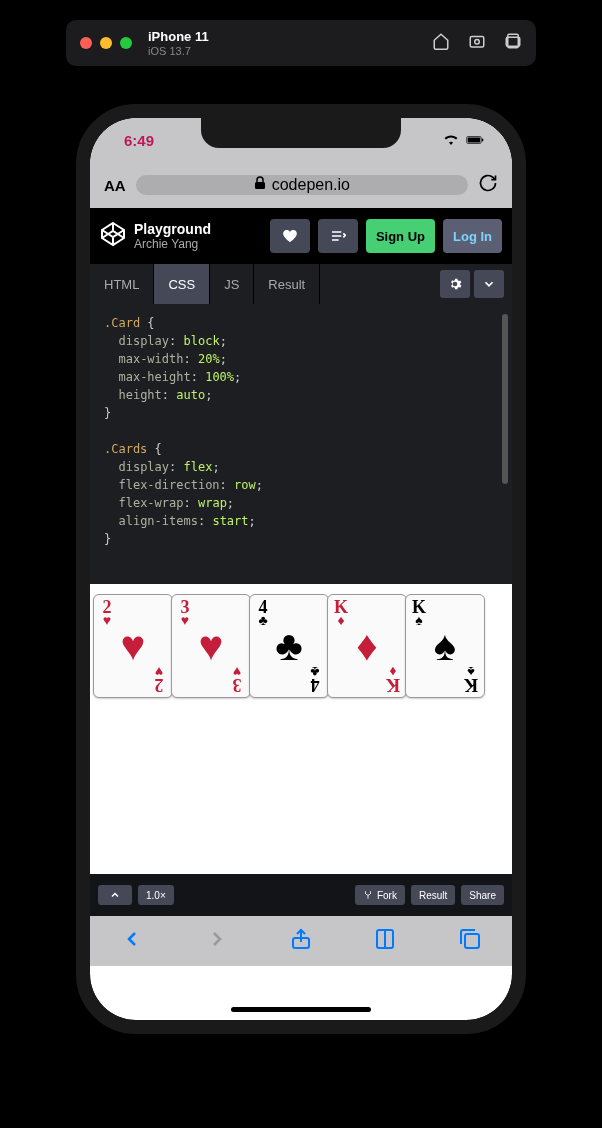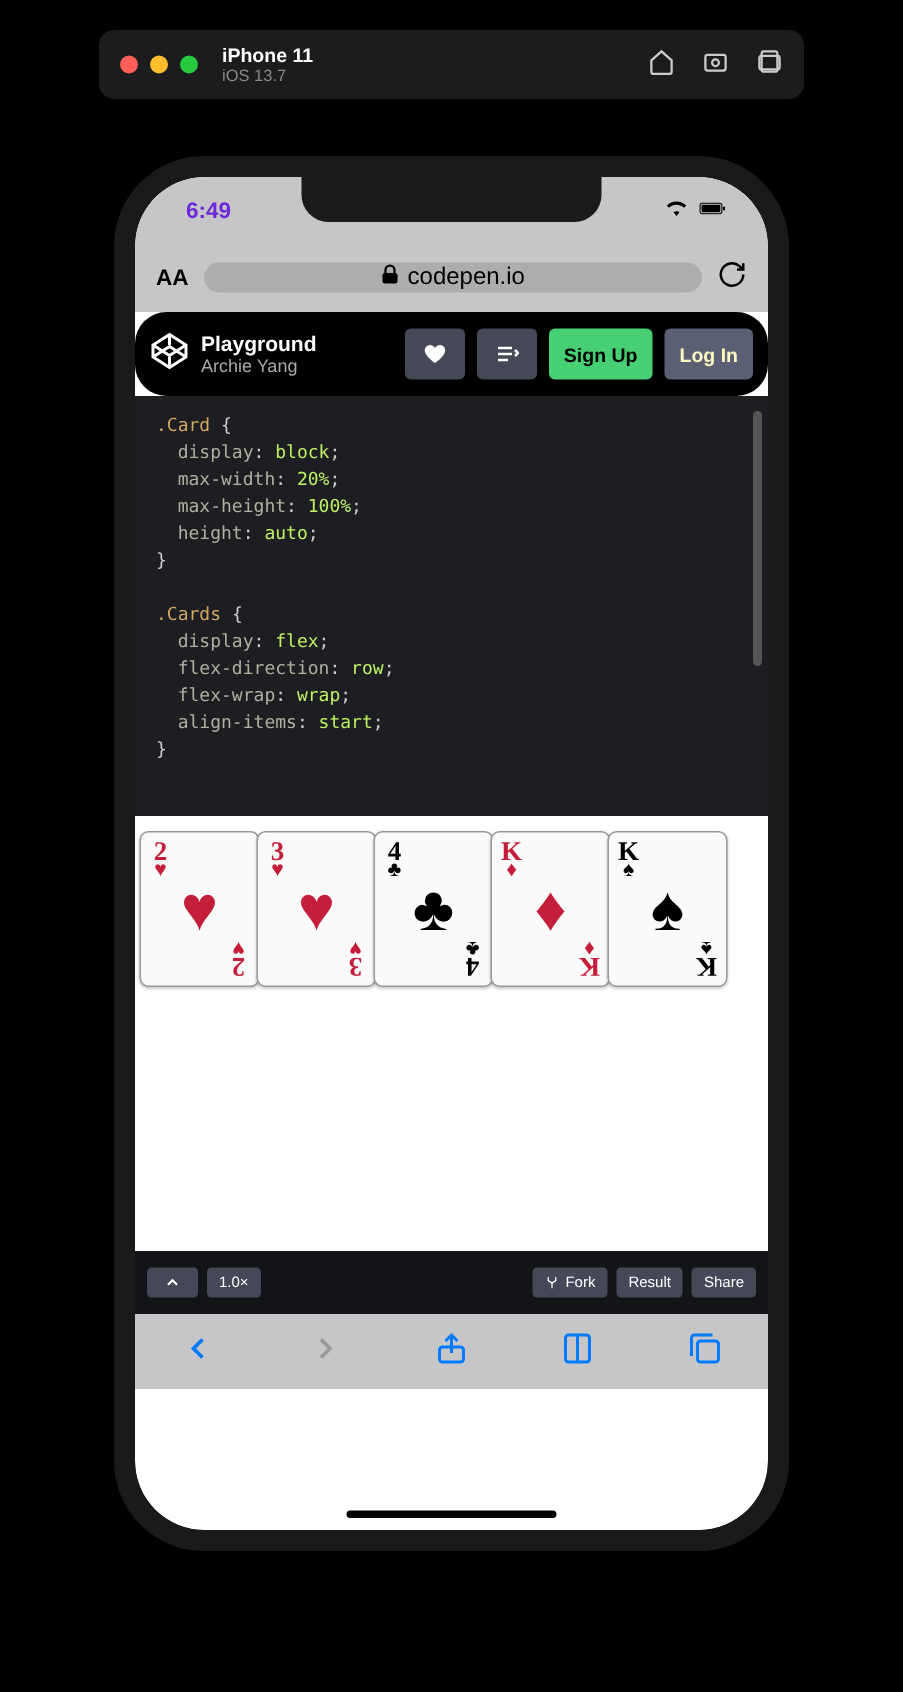--- a/index.html
+++ b/index.html
@@ -70,21 +70,21 @@
 
 .status-bar {
   height: 44px;
   background: #c6c6c8;
   display: flex;
   align-items: center;
   justify-content: space-between;
   padding: 0 28px 0 34px;
   font-size: 15px;
   font-weight: 600;
-  color: #6d28d9;
+  color: #be185d;
 }
 .status-right { display: flex; gap: 6px; align-items: center; }
 .status-right svg { width: 18px; height: 12px; }
 
 
 .url-bar {
   height: 46px;
   background: #c6c6c8;
   display: flex;
   align-items: center;
@@ -107,39 +107,38 @@
 .url-refresh svg { width: 20px; height: 20px; }
 
 
 .cp-header {
   background: #000;
   height: 56px;
   display: flex;
   align-items: center;
   padding: 0 10px;
   gap: 8px;
-  border-radius: 21px;
 }
 .cp-logo svg { width: 26px; height: 26px; color: #fff; }
 .cp-title-block { flex: 1; color: #fff; min-width: 0; }
 .cp-title { font-size: 14px; font-weight: 700; }
 .cp-author { font-size: 12px; color: #aaa; }
 .cp-btn {
   height: 34px;
   border-radius: 4px;
   display: flex;
   align-items: center;
   justify-content: center;
   padding: 0 10px;
   font-size: 13px;
   font-weight: 600;
 }
 .cp-btn-dark { background: #444857; color: #fff; width: 40px; padding: 0; }
 .cp-btn-green { background: #47cf73; color: #000; }
-.cp-btn-gray { background: #5a5f73; color: #fef9c3; }
+.cp-btn-gray { background: #5a5f73; color: #7dd3fc; }
 
 
 .tab-row {
   background: #1d1e22;
   height: 40px;
   display: flex;
   align-items: stretch;
   padding-right: 8px;
 }
 .tab {
@@ -370,20 +369,37 @@
       <div class="cp-btn cp-btn-dark">
         <svg width="16" height="16" viewBox="0 0 24 24" fill="none" stroke="#fff" stroke-width="2.5">
             <path d="M3 6h14M3 12h14M3 18h10"></path>
             <path d="M20 8l3 3-3 3"></path>
           </svg>
       </div>
       <div class="cp-btn cp-btn-green">Sign Up</div>
       <div class="cp-btn cp-btn-gray">Log In</div>
     </div>
 
+    <div class="tab-row">
+      <div class="tab">HTML</div>
+      <div class="tab active">CSS</div>
+      <div class="tab">JS</div>
+      <div class="tab">Result</div>
+      <div class="tab-spacer"></div>
+      <div class="tab-icon-btn">
+        <svg width="14" height="14" viewBox="0 0 24 24" fill="#fff">
+            <path d="M12 8a4 4 0 100 8 4 4 0 000-8zm9 4a7 7 0 01-.1 1.2l2.1 1.6-2 3.5-2.5-1a7 7 0 01-2 1.2l-.4 2.6h-4l-.4-2.6a7 7 0 01-2-1.2l-2.5 1-2-3.5 2.1-1.6a7 7 0 010-2.4L5.2 9.2l2-3.5 2.5 1a7 7 0 012-1.2L12.1 3h4l.4 2.6a7 7 0 012 1.2l2.5-1 2 3.5-2.1 1.6c.1.4.1.8.1 1.2z"></path>
+          </svg>
+      </div>
+      <div class="tab-icon-btn">
+        <svg width="14" height="14" viewBox="0 0 24 24" fill="none" stroke="#fff" stroke-width="3">
+            <path d="M6 9l6 6 6-6"></path>
+          </svg>
+      </div>
+    </div>
 
     <div class="editor" id="code-editor"><div><span class="tok-sel">.Card</span> <span class="tok-punc">{</span>
   <span class="tok-prop">display</span><span class="tok-punc">:</span> <span class="tok-val">block</span><span class="tok-punc">;</span>
   <span class="tok-prop">max-width</span><span class="tok-punc">:</span> <span class="tok-val">20%</span><span class="tok-punc">;</span>
   <span class="tok-prop">max-height</span><span class="tok-punc">:</span> <span class="tok-val">100%</span><span class="tok-punc">;</span>
   <span class="tok-prop">height</span><span class="tok-punc">:</span> <span class="tok-val">auto</span><span class="tok-punc">;</span>
 <span class="tok-punc">}</span>
 
 <span class="tok-sel">.Cards</span> <span class="tok-punc">{</span>
   <span class="tok-prop">display</span><span class="tok-punc">:</span> <span class="tok-val">flex</span><span class="tok-punc">;</span>

